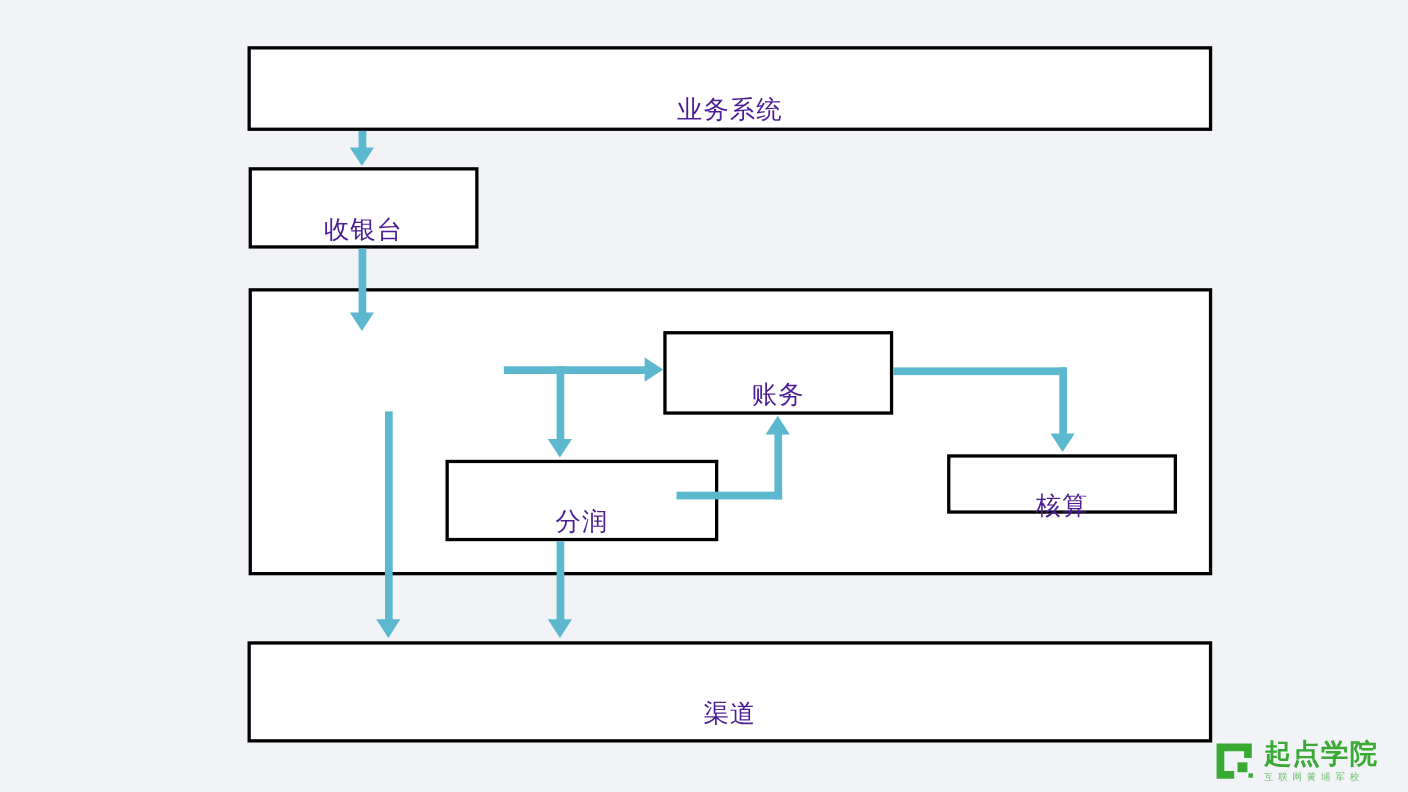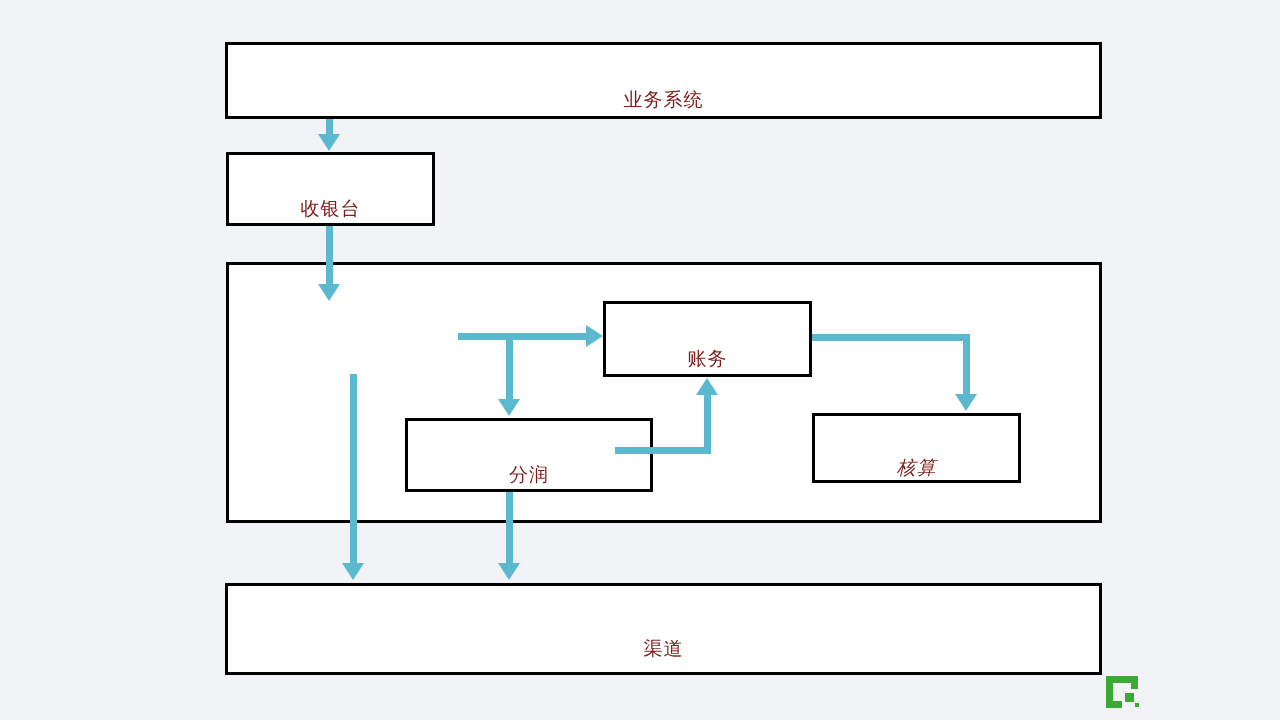--- a/index.html
+++ b/index.html
@@ -23,22 +23,22 @@
     position: absolute;
     background: #ffffff;
     border: 3px solid #000000;
     box-sizing: border-box;
     display: flex;
     align-items: center;
     justify-content: center;
     z-index: 3;
   }
   .node .label {
-    font-size: 19px;
-    color: #7f1d1d;
+    font-size: 23px;
+    color: #4c1d95;
     letter-spacing: 1px;
     line-height: 1;
     white-space: nowrap;
     margin-top: 38px;
   }
   
   .group-box {
     position: absolute;
     background: #ffffff;
     border: 3px solid #000000;
@@ -136,21 +136,21 @@
 
 
   <div class="node" style="left:603px; top:301px; width:209px; height:76px;text-align:center;">
     <span class="label">账务</span>
   </div>
 
   <div class="node" style="left:405px; top:418px; width:248px; height:74px;">
     <span class="label">分润</span>
   </div>
 
-  <div class="node" style="left:812px; top:413px; width:209px; height:70px;font-style:italic;">
+  <div class="node" style="left:861px; top:413px; width:209px; height:54px;">
     <span class="label">核算</span>
   </div>
 
   <div class="conn conn-h" style="left:458px; top:333px; width:130px;"></div>
   <div class="arrowhead arrow-right" style="left:586px; top:325px;"></div>
 
   <div class="conn conn-v" style="left:506px; top:333px; height:69px;"></div>
   <div class="arrowhead arrow-down" style="left:498px; top:399px;"></div>
 
   <div class="conn conn-h" style="left:615px; top:447px; width:96px;"></div>
@@ -170,15 +170,19 @@
   <div class="node" style="left:225px; top:583px; width:877px; height:92px;">
     <span class="label">渠道</span>
   </div>
 
   <div id="logo">
     <svg class="logo-mark" viewBox="0 0 40 40">
       <path d="M4 4 H36 V17 H29 V11 H11 V29 H20 V36 H4 Z" fill="#3aaa35"></path>
       <rect x="23" y="21" width="9" height="9" fill="#3aaa35"></rect>
       <rect x="33" y="31" width="4" height="4" fill="#3aaa35"></rect>
     </svg>
+    <div class="logo-text">
+      <div class="logo-main">起点学院</div>
+      <div class="logo-sub">互联网黄埔军校</div>
+    </div>
   </div>
 
 </div>
 
 </body></html>

